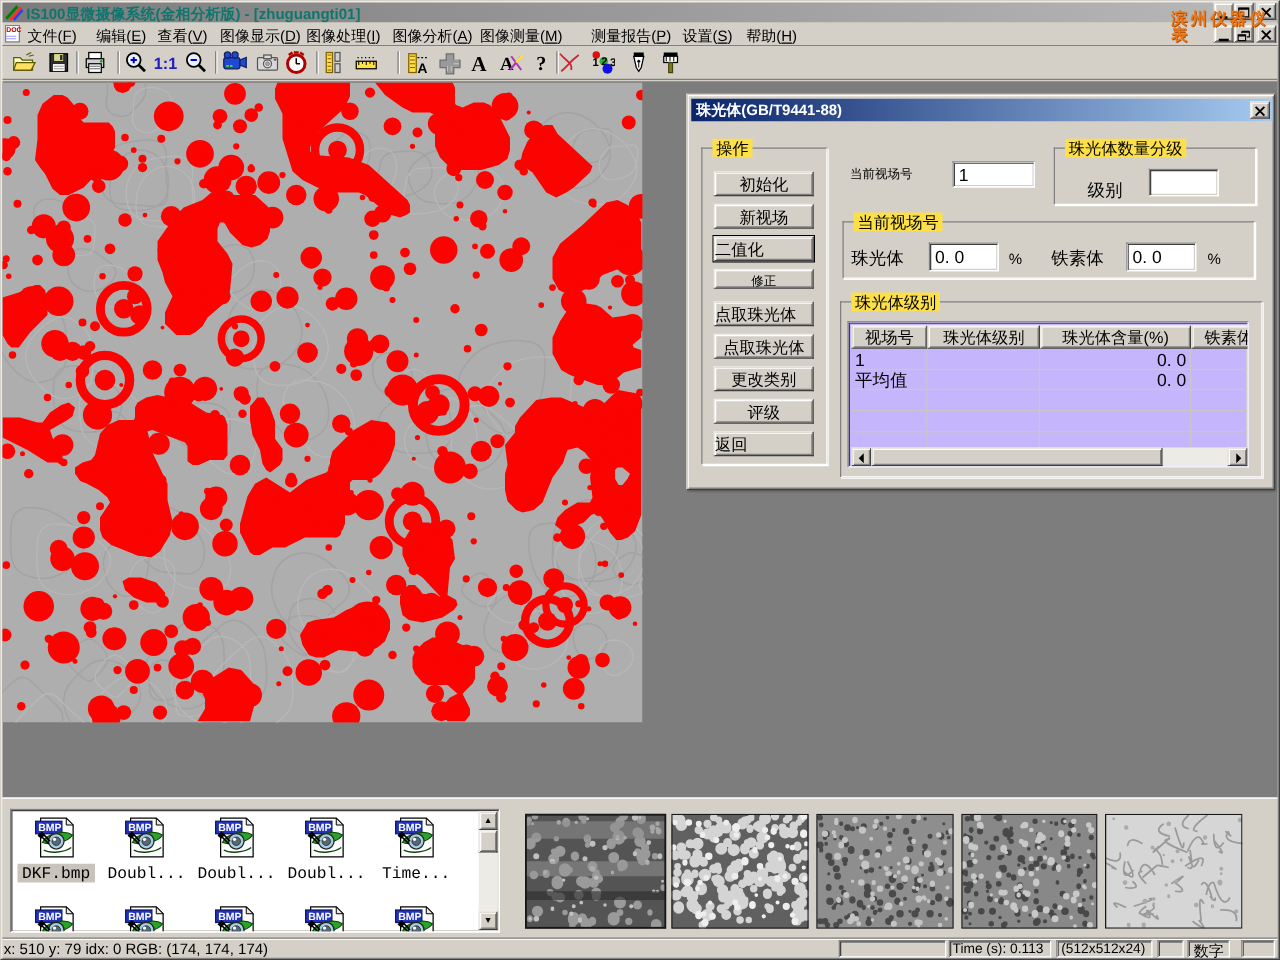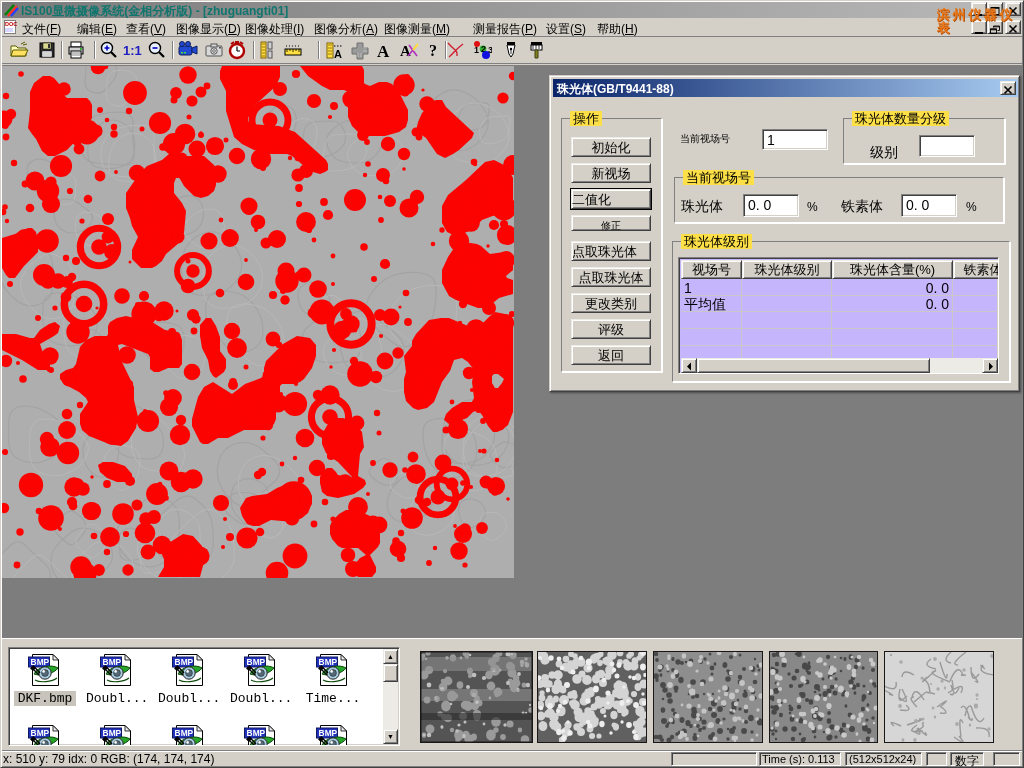--- a/index.html
+++ b/index.html
@@ -653,21 +653,21 @@
 <div class="btn abs" style="left:21px;top:61px;width:80px;height:20px;text-align:center;font-size:13px;line-height:19px">初始化</div>
 <div class="btn abs" style="left:21px;top:87px;width:80px;height:20px;text-align:center;font-size:13px;line-height:19px">新视场</div>
 <div class="abs" style="left:20px;top:112px;width:82px;height:22px;border:1px solid #000">
       <div class="btn abs" style="left:0px;top:0px;width:80px;height:20px;text-align:left;font-size:13px;line-height:19px">二值化</div>
     </div>
 <div class="btn abs" style="left:21px;top:139px;width:80px;height:16px;text-align:center;font-size:10px;line-height:19px">修正</div>
 <div class="btn abs" style="left:21px;top:165px;width:80px;height:20px;text-align:left;font-size:13px;line-height:19px">点取珠光体</div>
 <div class="btn abs" style="left:21px;top:191px;width:80px;height:20px;text-align:center;font-size:13px;line-height:19px">点取珠光体</div>
 <div class="btn abs" style="left:21px;top:217px;width:80px;height:20px;text-align:center;font-size:13px;line-height:19px">更改类别</div>
 <div class="btn abs" style="left:21px;top:243px;width:80px;height:20px;text-align:center;font-size:13px;line-height:19px">评级</div>
-<div class="btn abs" style="left:21px;top:269px;width:80px;height:20px;text-align:center;font-size:13px;line-height:19px">返回</div>
+<div class="btn abs" style="left:21px;top:269px;width:80px;height:20px;font-size:13px;line-height:19px">返回</div>
 
   <div class="abs" style="left:130px;top:56px;font-size:10px">当前视场号</div>
   <div class="tbox abs" style="left:212px;top:53px;width:66px;height:21px">1</div>
 
   <div class="abs groupbox" style="left:293px;top:42px;width:162px;height:46px">
     <span class="glabel">珠光体数量分级</span>
     <div class="abs" style="left:26px;top:25px;font-size:14px">级别</div>
     <div class="tbox abs" style="left:75px;top:16px;width:56px;height:22px"></div>
   </div>
 

